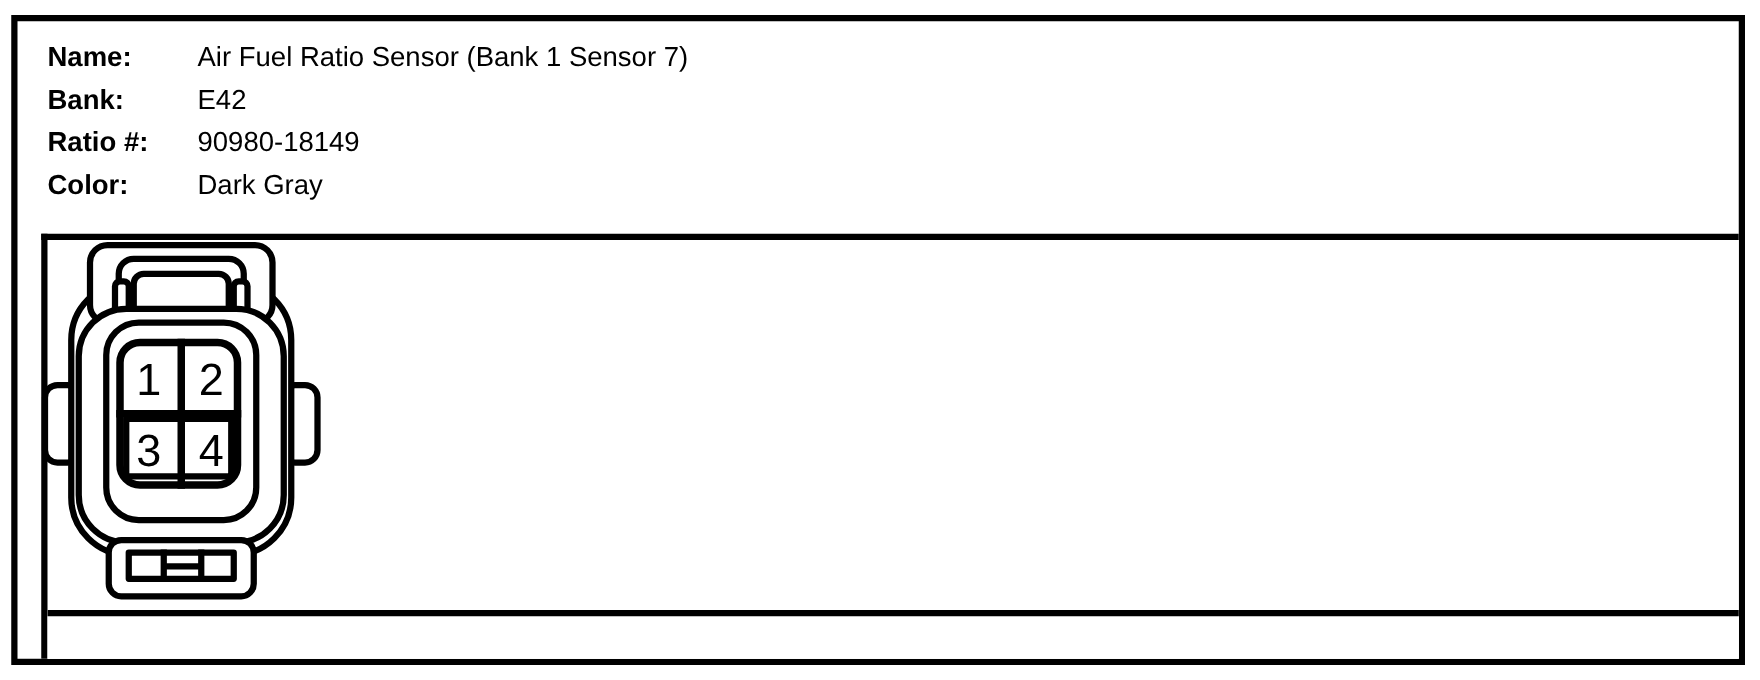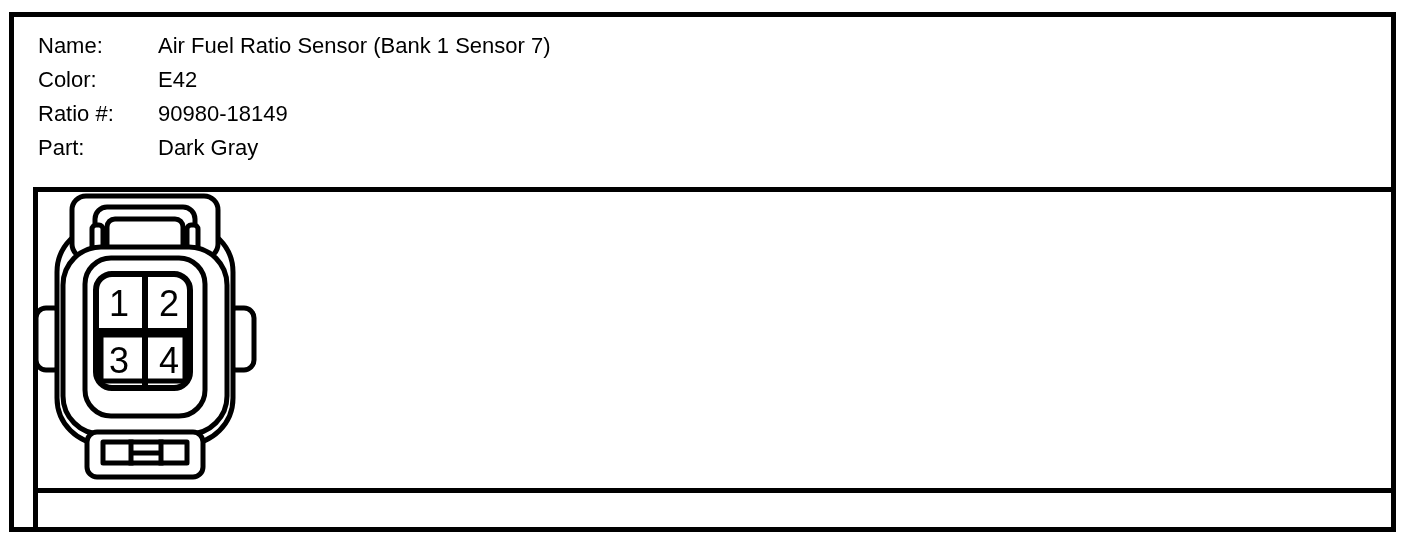--- a/index.html
+++ b/index.html
@@ -36,21 +36,21 @@
     top: 12px;
   }
   .field-row {
     display: flex;
     line-height: 34px;
     font-size: 22px;
     white-space: nowrap;
   }
   .field-label {
     width: 120px;
-    font-weight: normal;
+    font-weight: bold;
     flex: 0 0 auto;
   }
   .field-value {
     flex: 0 0 auto;
   }
   
   .panel {
     position: absolute;
     left: 19px;
     top: 170px;
@@ -100,29 +100,29 @@
 
 <div class="stage">
   <div class="frame">
 
     <div class="header-fields">
       <div class="field-row">
         <span class="field-label">Name:</span>
         <span class="field-value">Air Fuel Ratio Sensor (Bank 1 Sensor 7)</span>
       </div>
       <div class="field-row">
-        <span class="field-label">Color:</span>
+        <span class="field-label">Bank:</span>
         <span class="field-value">E42</span>
       </div>
       <div class="field-row">
         <span class="field-label">Ratio #:</span>
         <span class="field-value">90980-18149</span>
       </div>
       <div class="field-row">
-        <span class="field-label">Part:</span>
+        <span class="field-label">Color:</span>
         <span class="field-value">Dark Gray</span>
       </div>
     </div>
 
     <div class="panel">
 
       <svg class="connector-svg" viewBox="0 0 230 290" xmlns="http://www.w3.org/2000/svg" stroke-linejoin="round" stroke-linecap="square">
 
         <rect class="ln" x="6" y="116" width="28" height="62" rx="10"></rect>
         <rect class="ln" x="196" y="116" width="28" height="62" rx="10"></rect>

